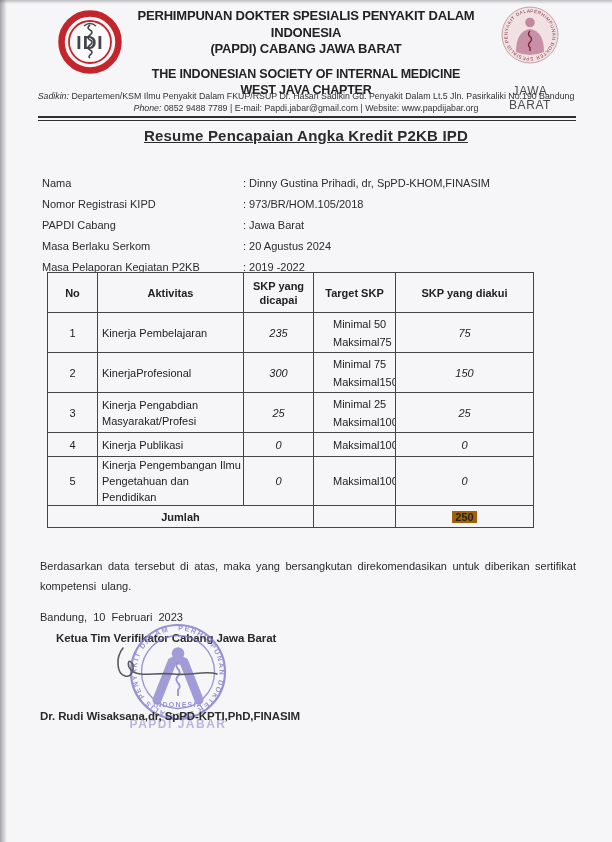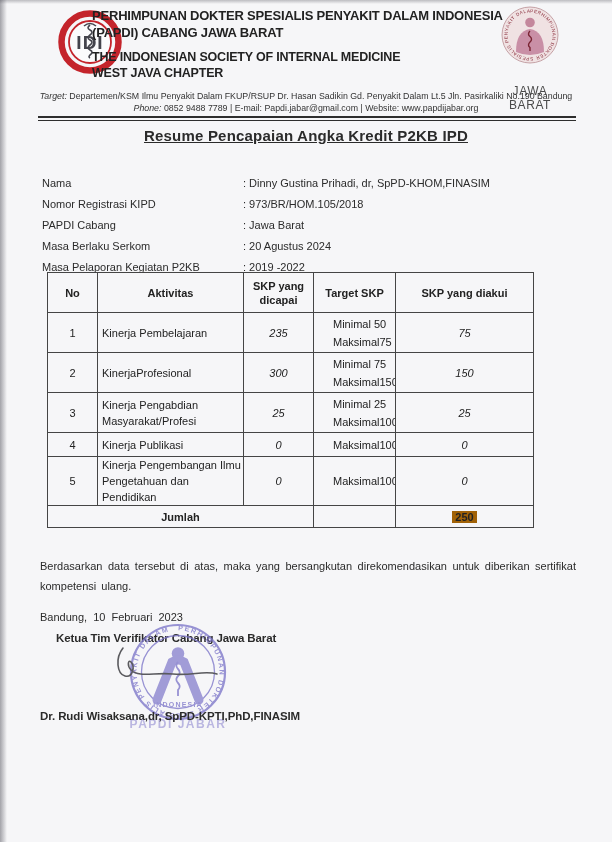--- a/index.html
+++ b/index.html
@@ -7,21 +7,21 @@
          font-family:"Liberation Sans",sans-serif;color:#2b2b2b;}
   .edge-left{position:absolute;left:0;top:0;width:7px;height:100%;
              background:linear-gradient(90deg,rgba(80,80,90,.5),rgba(80,80,90,0));}
   .edge-top{position:absolute;left:0;top:0;width:100%;height:4px;
             background:linear-gradient(180deg,rgba(80,80,90,.35),rgba(80,80,90,0));}
 
   
   .logo-idi{position:absolute;left:57px;top:9px;width:66px;height:66px;}
   .logo-papdi{position:absolute;left:494px;top:4px;width:72px;height:82px;text-align:center;}
   .papdi-caption{font-size:12px;color:#4a4a4a;letter-spacing:.6px;margin-top:14px;}
-  .org-names{position:absolute;left:92px;right:105px;top:8px;text-align:left;color:#222;}
+  .org-names{position:absolute;left:105px;right:105px;top:8px;text-align:center;color:#222;}
   .org-id{font-weight:bold;font-size:13px;line-height:16.5px;letter-spacing:-.2px;}
   .org-en{font-weight:bold;font-size:12.5px;line-height:16px;letter-spacing:-.2px;margin-top:8px;}
   .address-block{position:absolute;left:26px;right:26px;top:91px;text-align:center;
                  font-size:8.8px;line-height:11.5px;color:#333;}
   .rule{position:absolute;left:38px;right:36px;top:116px;height:2px;
         border-top:2.5px solid #2e2e2e;border-bottom:1px solid #2e2e2e;}
   .doc-title{position:absolute;left:0;right:0;top:127px;text-align:center;
              font-size:15px;font-weight:bold;text-decoration:underline;letter-spacing:.2px;}
 
   
@@ -91,21 +91,21 @@
       <div>PERHIMPUNAN DOKTER SPESIALIS PENYAKIT DALAM INDONESIA</div>
       <div>(PAPDI) CABANG JAWA BARAT</div>
     </div>
     <div class="org-en">
       <div>THE INDONESIAN SOCIETY OF INTERNAL MEDICINE</div>
       <div>WEST JAVA CHAPTER</div>
     </div>
   </div>
 
   <div class="address-block">
-    <div><i>Target:</i><span> Departemen/KSM Ilmu Penyakit Dalam FKUP/RSUP Dr. Hasan Sadikin Gd. Penyakit Dalam Lt.5 Jln. Pasirkaliki No.190 Bandung</span></div>
+    <div><i>Sadikin:</i><span> Departemen/KSM Ilmu Penyakit Dalam FKUP/RSUP Dr. Hasan Sadikin Gd. Penyakit Dalam Lt.5 Jln. Pasirkaliki No.190 Bandung</span></div>
     <div><i>Phone:</i><span> 0852 9488 7789 | E-mail: Papdi.jabar@gmail.com | Website: www.papdijabar.org</span></div>
   </div>
 
   <div class="rule"></div>
 
   <div class="doc-title">Resume Pencapaian Angka Kredit P2KB IPD</div>
 
   <div class="fields">
     <div class="field-row">
       <span class="field-label">Nama</span>

